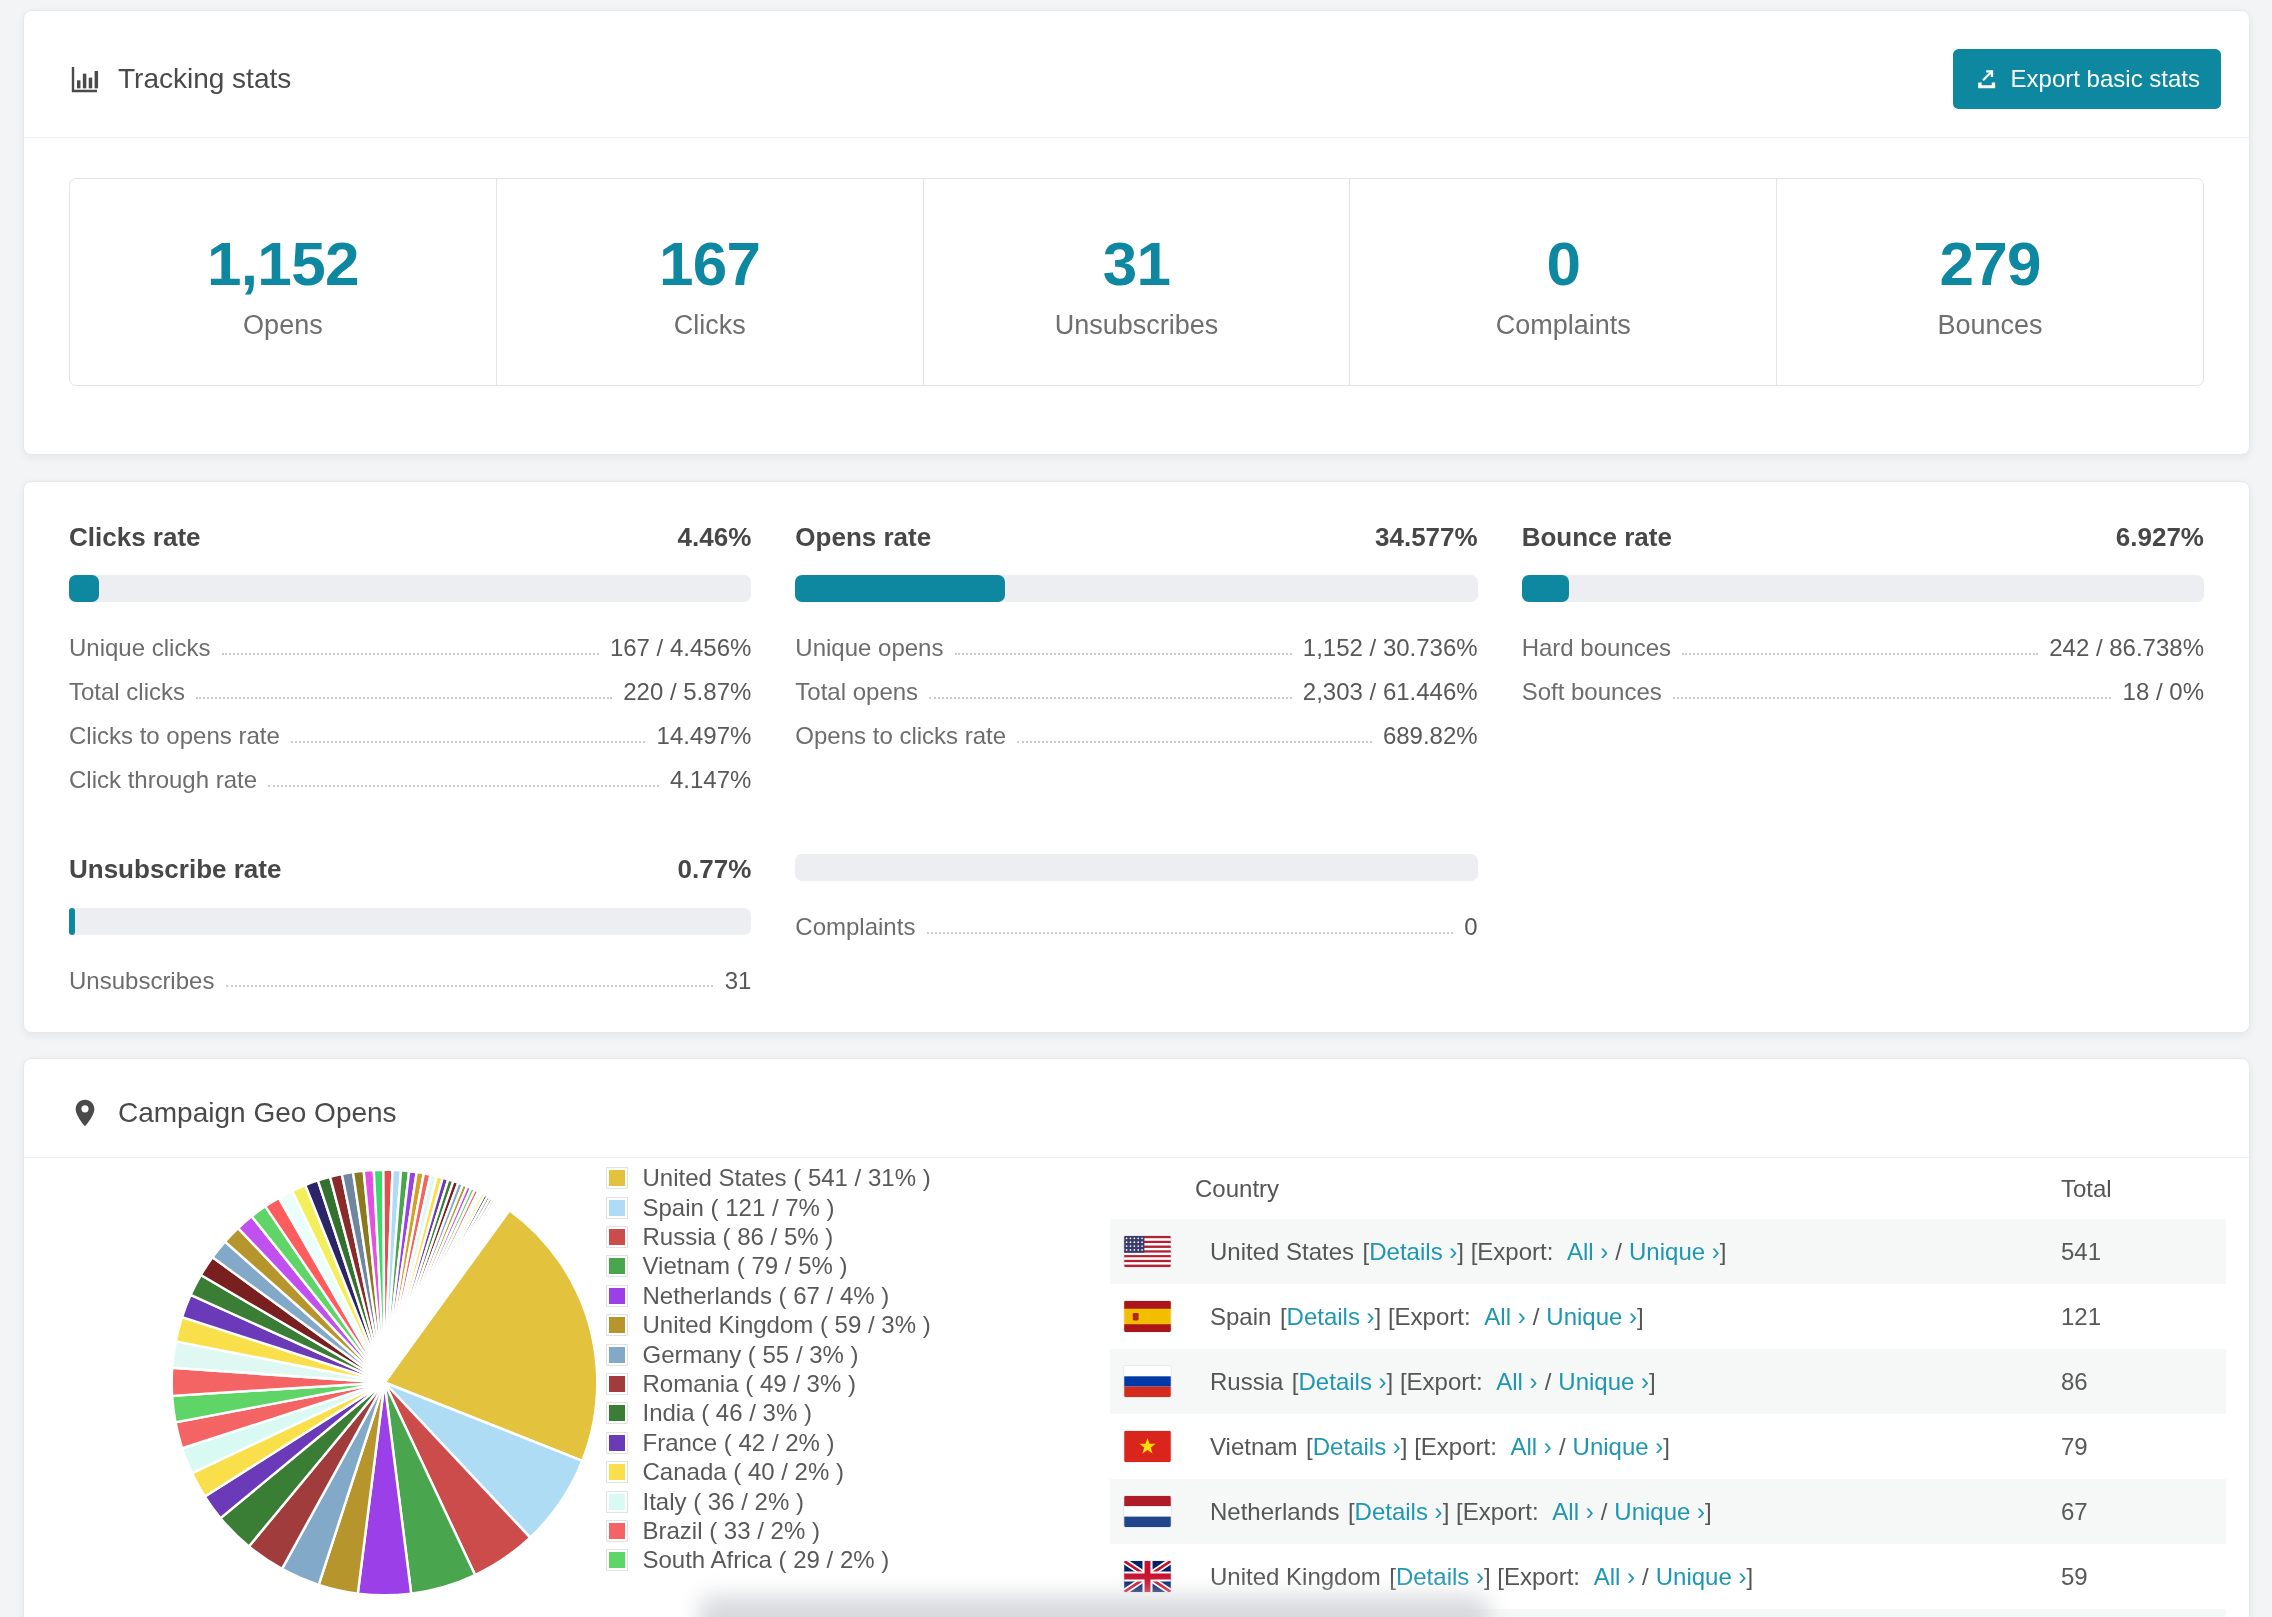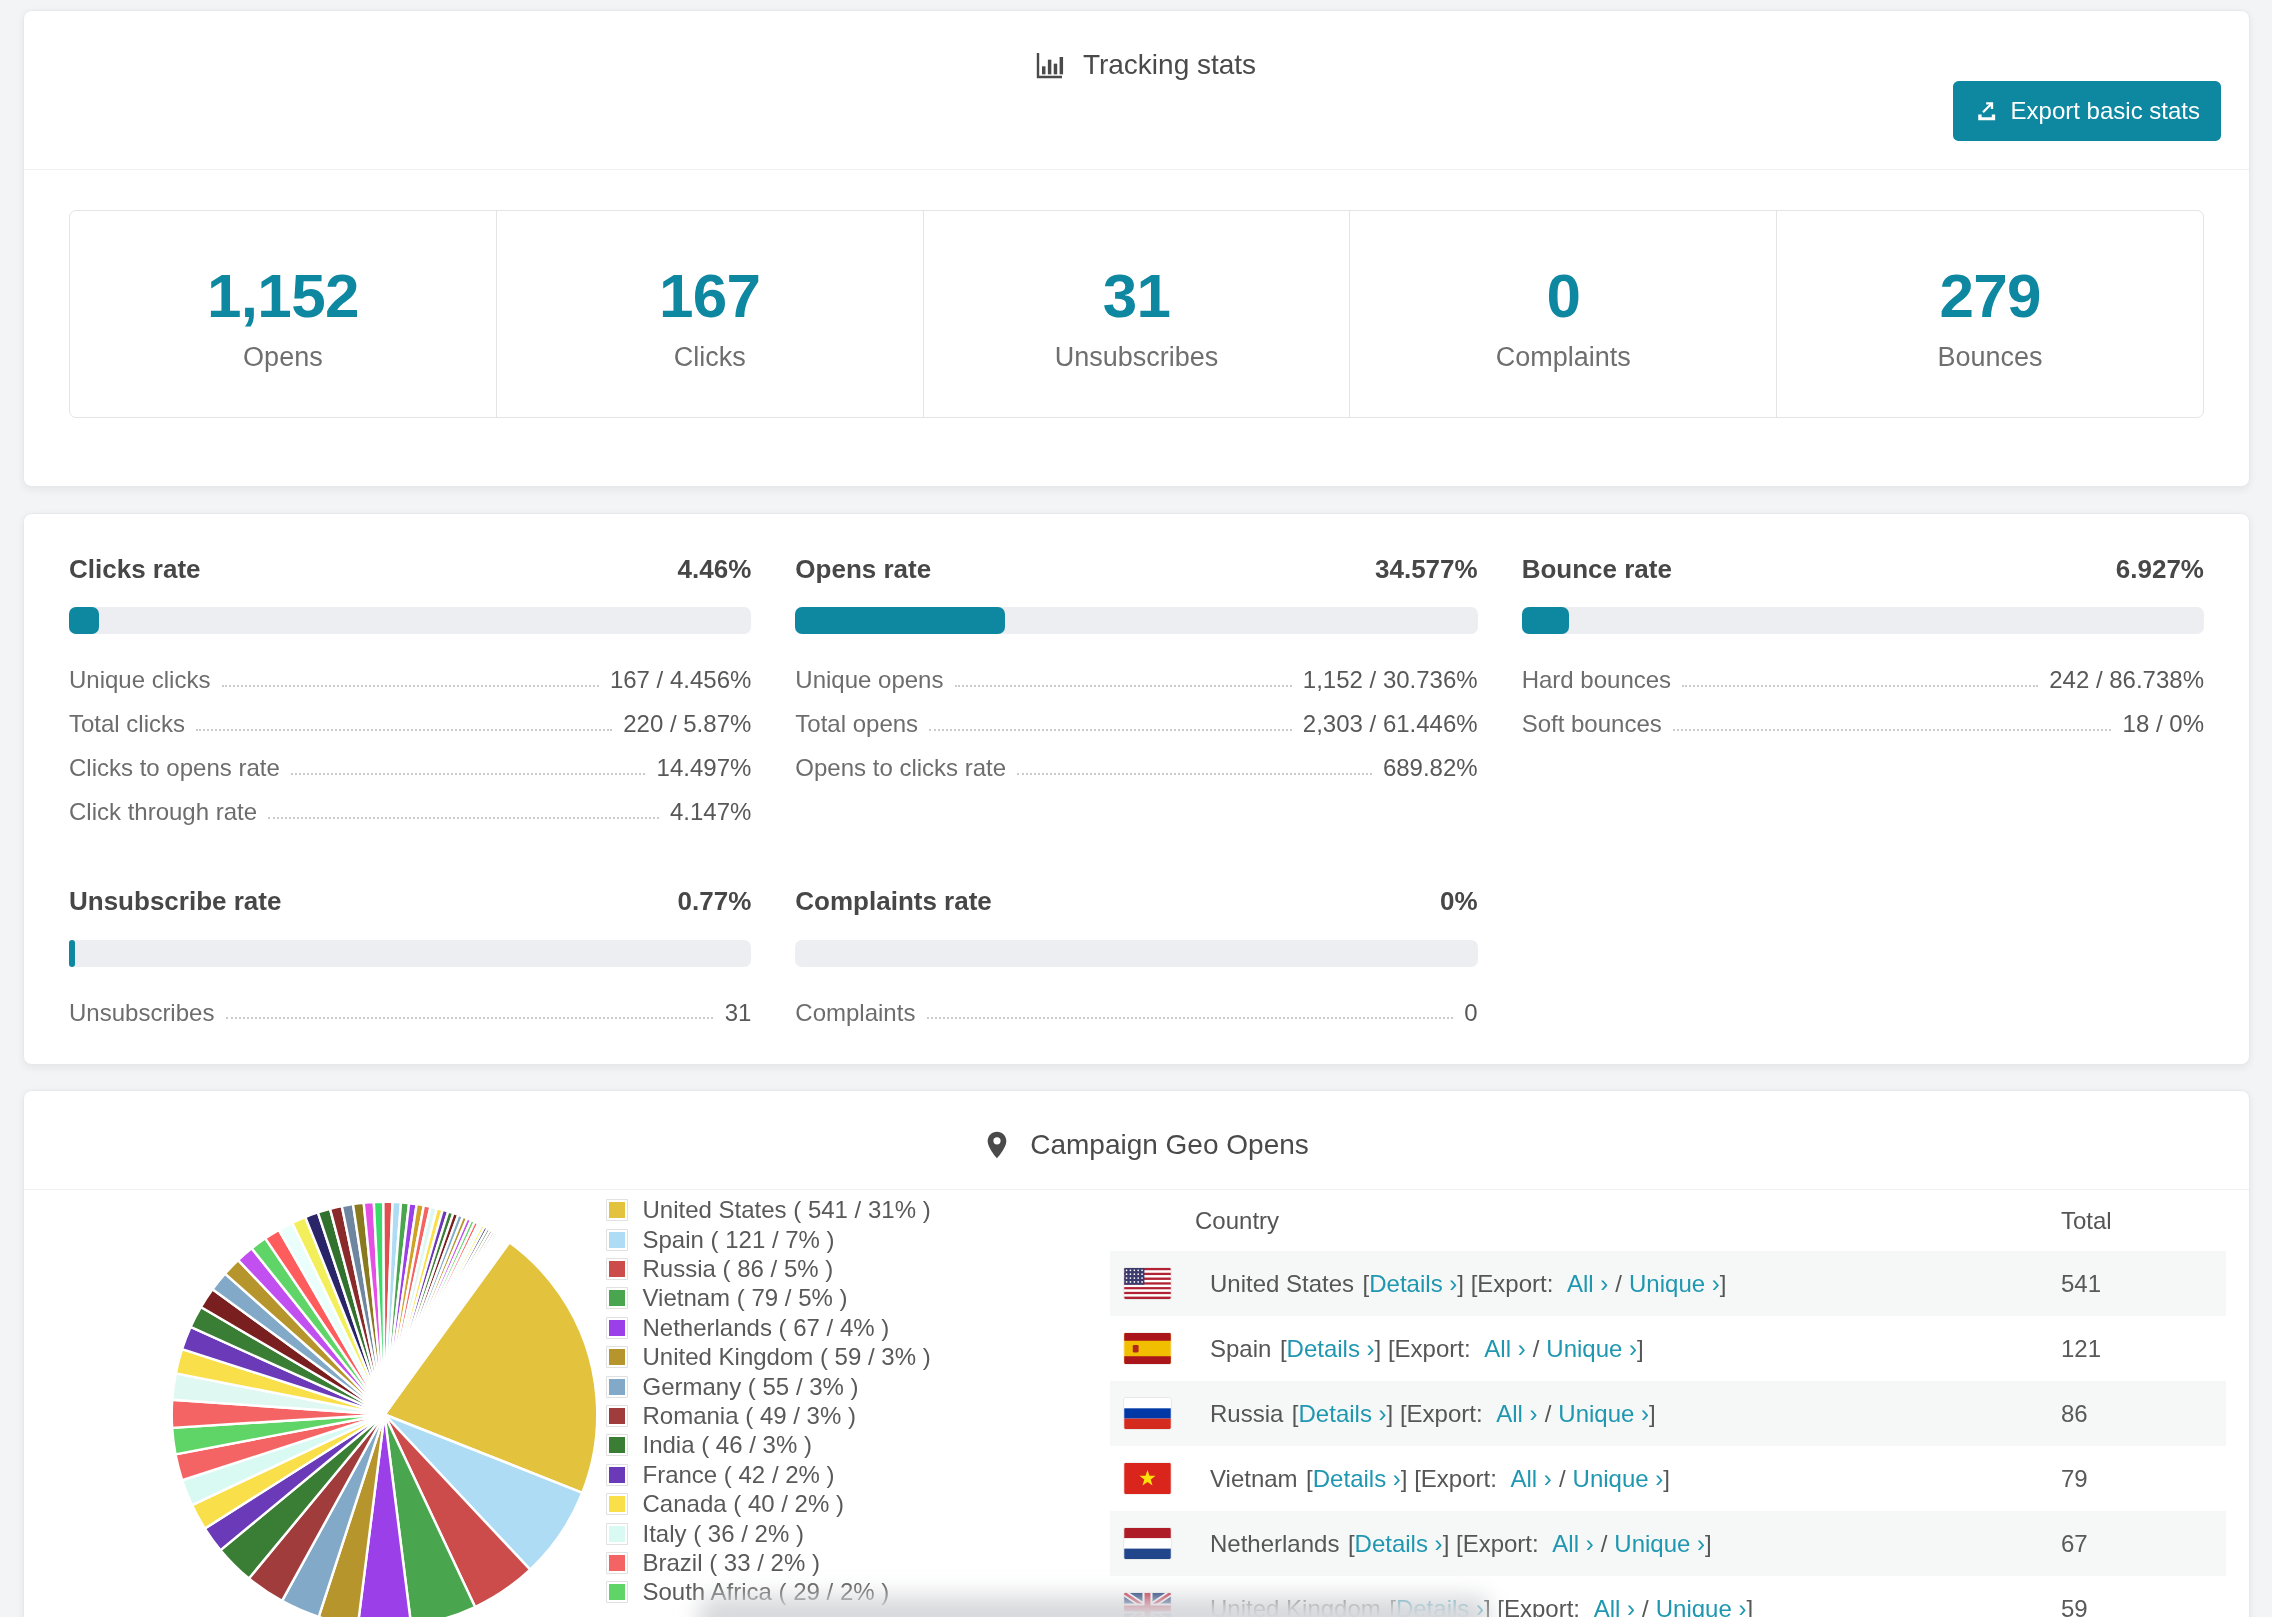--- a/index.html
+++ b/index.html
@@ -14,21 +14,21 @@
   .card {
     background:#fff;
     border:0.7px solid #e7e8ea;
     border-radius:8.5px;
     box-shadow:0 2.8px 7px rgba(40,50,60,.07);
     margin:0 23px;
     position:relative;
   }
   
   #card-tracking { margin-top:10px; padding-bottom:68px; }
-  .card-head { display:flex; align-items:center; padding:38px 28px 28px 45px;flex-direction:column; }
+  .card-head { display:flex; padding:38px 28px 28px 45px; }
   .card-title { display:flex; align-items:center; gap:17px; font-size:28px; font-weight:normal; color:#4a4a4a; }
   .card-title svg { width:32px; height:32px; }
   .head-rule { border-bottom:1.4px solid #eef0f2; }
   .export-btn {
     margin-left:auto; border:none; cursor:pointer;
     background:var(--accent); color:#fff;
     font-family:inherit; font-size:24px;
     height:60px; padding:0 21px; border-radius:5.6px;
     display:flex; align-items:center; gap:11.3px;
   }
@@ -225,24 +225,20 @@
     </div>
     <div class="rate-rows">
           <div class="rate-row">
     <span class="lbl">Unsubscribes</span>
     <span class="dots"></span>
     <span class="val">31</span>
   </div>
         </div>
   </div>
       <div class="rate-section">
-    <div class="rate-head">
-      <span class="rate-title">Complaints rate</span>
-      <span class="rate-value">0%</span>
-    </div>
     <div class="progress">
       
     </div>
     <div class="rate-rows">
           <div class="rate-row">
     <span class="lbl">Complaints</span>
     <span class="dots"></span>
     <span class="val">0</span>
   </div>
         </div>

